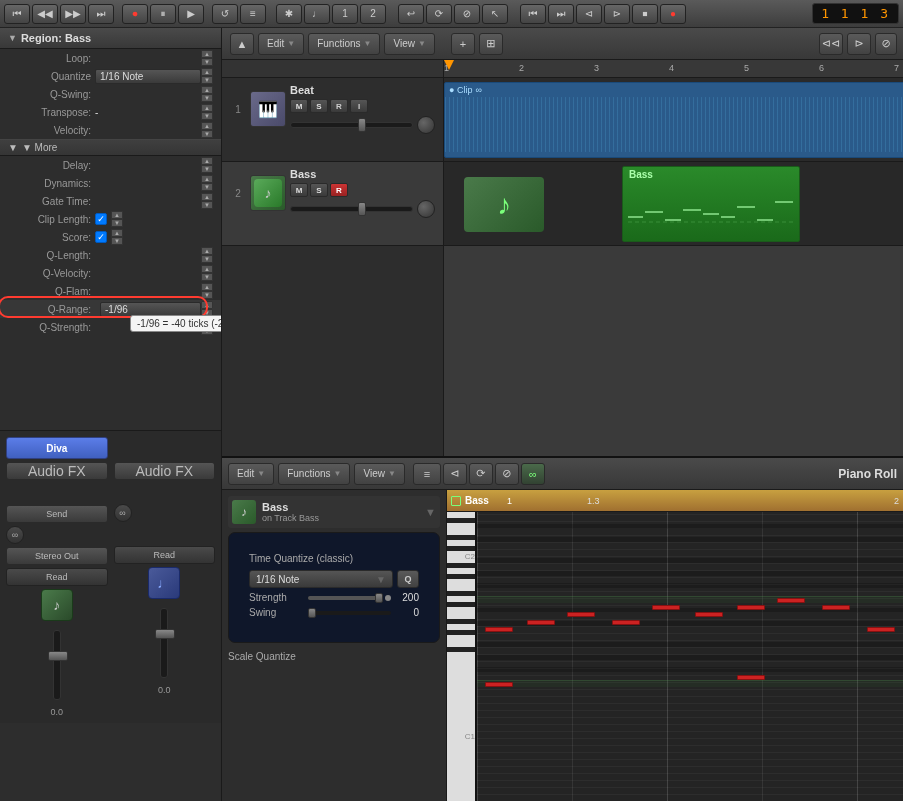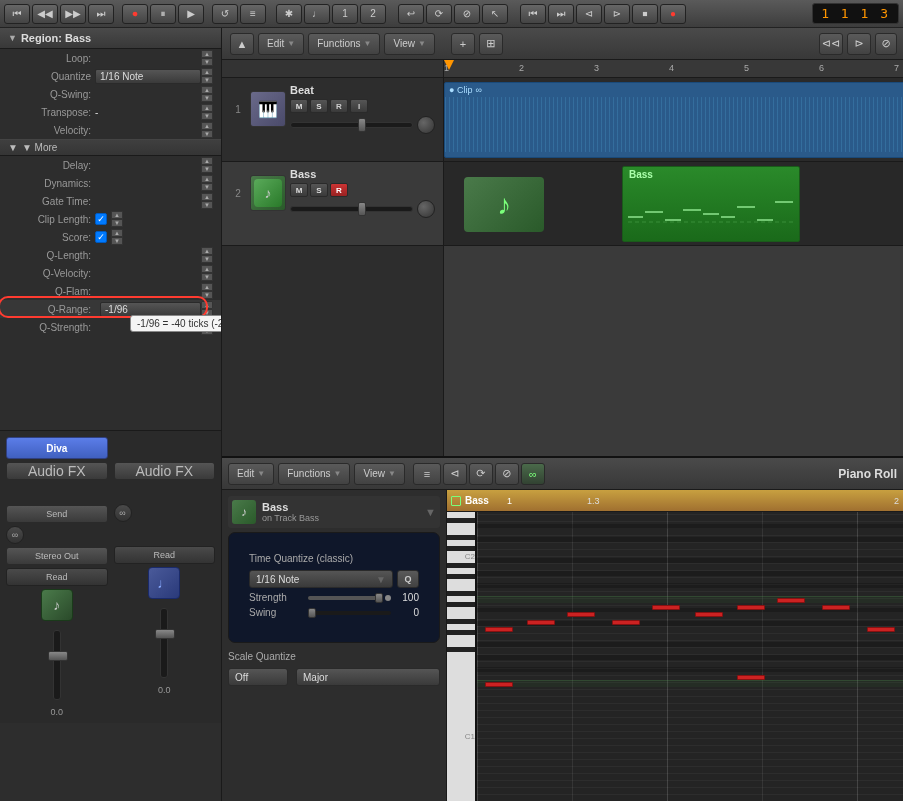--- a/index.html
+++ b/index.html
@@ -1083,44 +1083,36 @@
               <span class="q-label">Strength</span>
               <div class="q-slider-wrap">
                 <div class="q-slider">
                   <div class="q-slider-fill" style="width:100%;"></div>
                   <div class="q-slider-thumb"></div>
                 </div>
               </div>
               <div style="display:flex;align-items:center;gap:2px;">
                 <div style="width:6px;height:6px;background:#888;border-radius:50%;"></div>
               </div>
-              <span class="q-value">100</span>
+              <span class="q-value">200</span>
             </div>
             <div class="q-row">
               <span class="q-label">Swing</span>
               <div class="q-slider-wrap">
                 <div class="q-slider">
                   <div class="q-slider-fill" style="width:0%;"></div>
                   <div class="q-slider-thumb" style="left:0;right:auto;"></div>
                 </div>
               </div>
               <span class="q-value">0</span>
             </div>
           </div>
 
           <div style="margin-top:4px;">
             <div class="q-title">Scale Quantize</div>
-            <div class="q-row">
-              <div class="q-select" style="width:60px;flex:none;">
-                <span>Off</span>
-              </div>
-              <div class="q-select" style="flex:1;margin-left:4px;">
-                <span>Major</span>
-              </div>
-            </div>
           </div>
         </div>
 
         <div class="pr-grid-area">
 
           <div style="height:22px;background:linear-gradient(to bottom,#c8a040,#a07030);border-bottom:1px solid #1a1a1a;position:relative;display:flex;align-items:center;">
 
             <div style="position:absolute;left:0;top:0;height:100%;width:100%;background:linear-gradient(to bottom,#c8a040,#a07030);display:flex;align-items:center;padding:0 4px;gap:4px;">
               <div style="width:10px;height:10px;border:1.5px solid #7aff7a;border-radius:1px;"></div>
               <span style="font-size:10px;color:#fff;font-weight:bold;">Bass</span>

